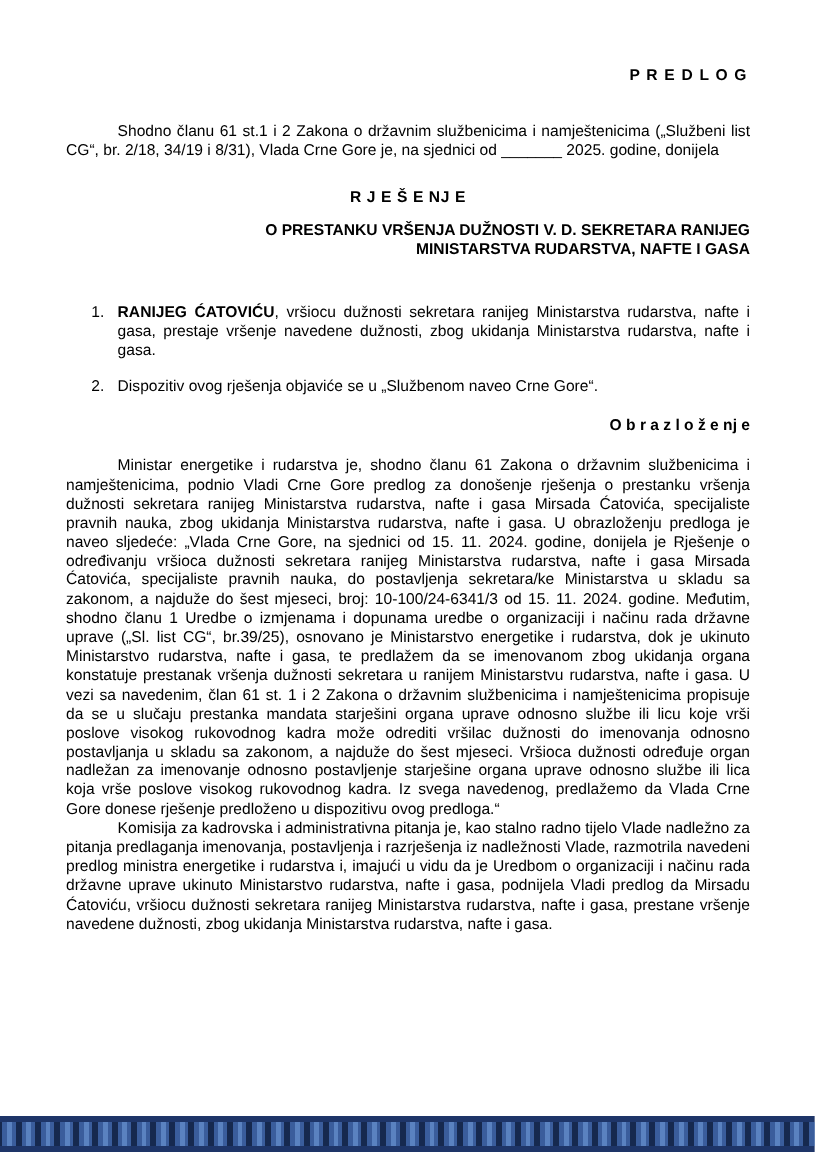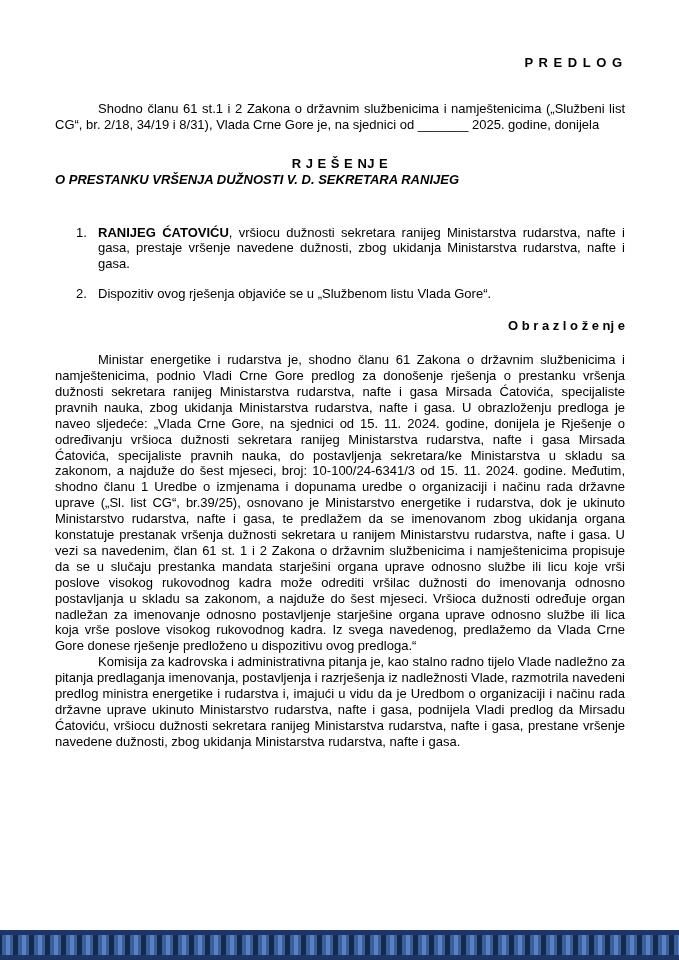--- a/index.html
+++ b/index.html
@@ -26,29 +26,28 @@
   }
   .intro {
     margin: 0 0 23px 0;
     text-indent: 43px;
     text-align: justify;
   }
   .doc-title {
     font-size: 13px;
     font-weight: bold;
     text-align: center;
-    margin: 0;
+    margin: 12px;
     letter-spacing: 0.5px;
   }
   .doc-subtitle {
     font-size: 13px;
     font-weight: bold;
-    text-align: left;
+    text-align: right;
     margin: 0 0 37px 0;
-    font-style: italic;
   }
   .doc-subtitle .line { display: block; }
   .list { margin: 0 0 10px 0; }
   .list-item {
     display: flex;
     padding-left: 21px;
     margin: 0 0 14px 0;
   }
   .list-item .num {
     flex: none;
@@ -99,32 +98,33 @@
 <div class="page">
 
   <div class="corner-label">P R E D L O G</div>
 
   <p class="intro">Shodno članu 61 st.1 i 2 Zakona o državnim službenicima i namještenicima („Službeni list CG“, br. 2/18, 34/19 i 8/31), Vlada Crne Gore je, na sjednici od _______ 2025. godine, donijela</p>
 
   <h1 class="doc-title">R J E Š E NJ E</h1>
 
   <h2 class="doc-subtitle">
     <span class="line">O PRESTANKU VRŠENJA DUŽNOSTI V. D. SEKRETARA RANIJEG</span>
+    <span class="line">MINISTARSTVA RUDARSTVA, NAFTE I GASA</span>
   </h2>
 
   <div class="list">
 
     <div class="list-item">
       <span class="num">1.</span>
       <span class="item-body"><b>RANIJEG ĆATOVIĆU</b><span>, vršiocu dužnosti sekretara ranijeg Ministarstva rudarstva, nafte i gasa, prestaje vršenje navedene dužnosti, zbog ukidanja Ministarstva rudarstva, nafte i gasa.</span></span>
     </div>
 
     <div class="list-item">
       <span class="num">2.</span>
-      <span class="item-body"><span>Dispozitiv ovog rješenja objaviće se u „Službenom listu Vlada Gore“.</span></span>
+      <span class="item-body"><span>Dispozitiv ovog rješenja objaviće se u „Službenom naveo Crne Gore“.</span></span>
     </div>
 
   </div>
 
   <h3 class="section-heading">O b r a z l o ž e nj e</h3>
 
   <p class="body-para">Ministar energetike i rudarstva je, shodno članu 61 Zakona o državnim službenicima i namještenicima, podnio Vladi Crne Gore predlog za donošenje rješenja o prestanku vršenja dužnosti sekretara ranijeg Ministarstva rudarstva, nafte i gasa Mirsada Ćatovića, specijaliste pravnih nauka, zbog ukidanja Ministarstva rudarstva, nafte i gasa. U obrazloženju predloga je naveo sljedeće: „Vlada Crne Gore, na sjednici od 15. 11. 2024. godine, donijela je Rješenje o određivanju vršioca dužnosti sekretara ranijeg Ministarstva rudarstva, nafte i gasa Mirsada Ćatovića, specijaliste pravnih nauka, do postavljenja sekretara/ke Ministarstva u skladu sa zakonom, a najduže do šest mjeseci, broj: 10-100/24-6341/3 od 15. 11. 2024. godine. Međutim, shodno članu 1 Uredbe o izmjenama i dopunama uredbe o organizaciji i načinu rada državne uprave („Sl. list CG“, br.39/25), osnovano je Ministarstvo energetike i rudarstva, dok je ukinuto Ministarstvo rudarstva, nafte i gasa, te predlažem da se imenovanom zbog ukidanja organa konstatuje prestanak vršenja dužnosti sekretara u ranijem Ministarstvu rudarstva, nafte i gasa. U vezi sa navedenim, član 61 st. 1 i 2 Zakona o državnim službenicima i namještenicima propisuje da se u slučaju prestanka mandata starješini organa uprave odnosno službe ili licu koje vrši poslove visokog rukovodnog kadra može odrediti vršilac dužnosti do imenovanja odnosno postavljanja u skladu sa zakonom, a najduže do šest mjeseci. Vršioca dužnosti određuje organ nadležan za imenovanje odnosno postavljenje starješine organa uprave odnosno službe ili lica koja vrše poslove visokog rukovodnog kadra. Iz svega navedenog, predlažemo da Vlada Crne Gore donese rješenje predloženo u dispozitivu ovog predloga.“</p>
 
   <p class="body-para">Komisija za kadrovska i administrativna pitanja je, kao stalno radno tijelo Vlade nadležno za pitanja predlaganja imenovanja, postavljenja i razrješenja iz nadležnosti Vlade, razmotrila navedeni predlog ministra energetike i rudarstva i, imajući u vidu da je Uredbom o organizaciji i načinu rada državne uprave ukinuto Ministarstvo rudarstva, nafte i gasa, podnijela Vladi predlog da Mirsadu Ćatoviću, vršiocu dužnosti sekretara ranijeg Ministarstva rudarstva, nafte i gasa, prestane vršenje navedene dužnosti, zbog ukidanja Ministarstva rudarstva, nafte i gasa.</p>
 

